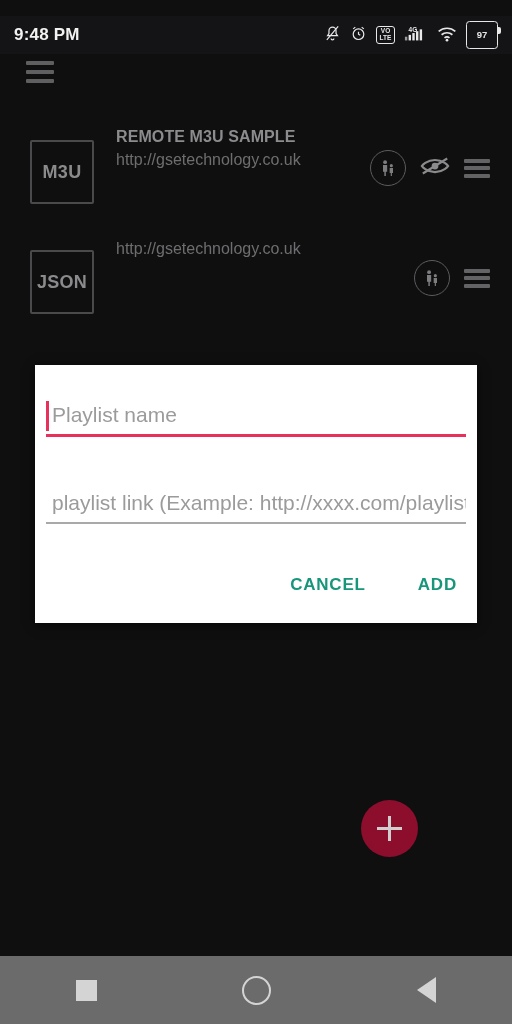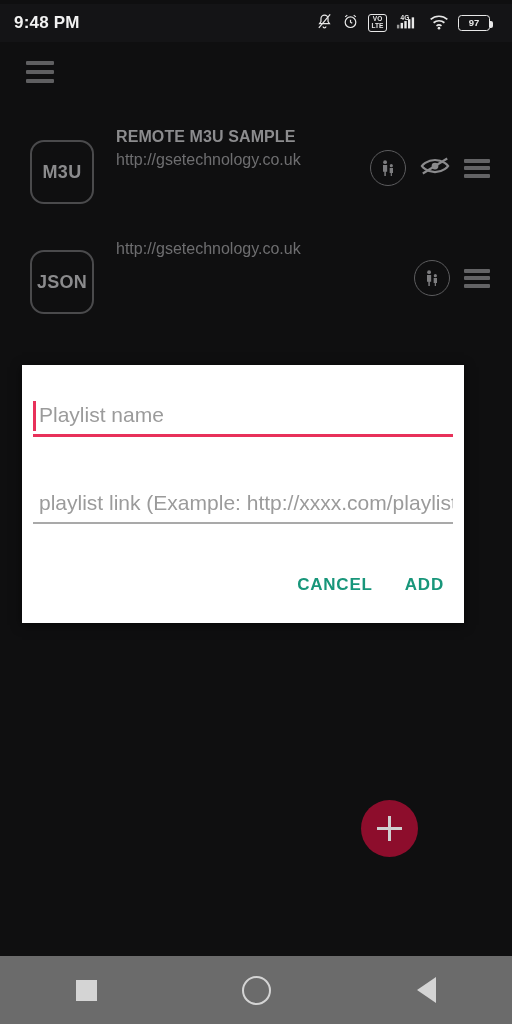--- a/index.html
+++ b/index.html
@@ -6,37 +6,37 @@
   html,body { width:512px; height:1024px; }
   body {
     background:#0f0f10;
     font-family:"Liberation Sans", sans-serif;
     overflow:hidden;
     position:relative;
   }
 
   
   .statusbar{
-    position:absolute; left:0; top:4px; width:512px; height:38px;
+    position:absolute; left:0; top:16px; width:512px; height:38px;
     background:#141416;
     display:flex; align-items:center; justify-content:space-between;
-    padding:0 22px 0 14px;
+    padding:0 14px 0 14px;
   }
   .status-time{ color:#f2f2f2; font-size:17px; font-weight:bold; letter-spacing:0.2px;}
   .status-icons{ display:flex; align-items:center; gap:9px; }
   .sicon{ display:block; }
 
   .volte{
     border:1.4px solid #e8e8e8; border-radius:3px;
     font-size:6.5px; font-weight:bold; color:#e8e8e8;
     line-height:6.6px; text-align:center; padding:1px 1.5px;
     width:19px;
   }
   .battery{
-    width:32px;height:16px;border:1.6px solid #e8e8e8;border-radius:3.5px;
+    width:32px;height:28px;border:1.6px solid #e8e8e8;border-radius:3.5px;
     display:flex;align-items:center;justify-content:center; position:relative;
   }
   .battery:after{
     content:""; position:absolute; right:-4.2px; top:4.5px;
     width:3px;height:7px;background:#e8e8e8;border-radius:0 2px 2px 0;
   }
   .battery span{ font-size:9.5px; font-weight:bold; color:#e8e8e8; line-height:1;}
 
   
   .appbar{
@@ -48,21 +48,21 @@
   .hamburger i{ display:block; height:4px; background:#5f5f61; border-radius:1px;}
   .appbar-title{
     margin-left:46px; font-size:22px; color:#676769; letter-spacing:0.2px;
   }
 
   
   .list{ position:absolute; left:0; top:118px; width:512px; }
   .row{ display:flex; align-items:flex-start; padding:10px 16px 10px 30px; min-height:110px;}
   .badge{
     width:64px;height:64px;flex:0 0 64px;margin-top:12px;
-    border:2px solid #4a4a4c;border-radius:14px;
+    border:2px solid #4a4a4c;border-radius:2px;
     display:flex;align-items:center;justify-content:center;
     color:#8b8b8d;font-weight:bold;font-size:18px;letter-spacing:0.3px;
   }
   .row-text{ flex:1; margin-left:22px; margin-top:0; min-width:0;}
   .row-title{
     color:#8c8c8e;font-weight:bold;font-size:16px;letter-spacing:0.1px;
     margin-bottom:3px;
   }
   .row-sub{ color:#6e6e70; font-size:16px; line-height:21px; }
   .row-icons{ display:flex; align-items:center; gap:14px; margin-top:22px; padding-right:6px;}
@@ -78,42 +78,42 @@
   .fab{
     position:absolute; left:361px; top:800px; width:57px; height:57px;
     border-radius:50%; background:#8d0d2c;
     display:flex;align-items:center;justify-content:center;
   }
   .fab .plus-h{ position:absolute; width:25px;height:2.6px;background:#cfcfd0;}
   .fab .plus-v{ position:absolute; width:2.6px;height:25px;background:#cfcfd0;}
 
   
   .dialog{
-    position:absolute; left:22px; top:365px; width:442px; height:258px;
+    position:absolute; left:35px; top:365px; width:442px; height:258px;
     background:#ffffff; box-shadow:0 2px 10px rgba(0,0,0,.6);
   }
   .field{ position:absolute; left:11px; width:420px; }
   .field .inp{
     width:100%; border:none; background:transparent; outline:none;
     font-family:"Liberation Sans", sans-serif; font-size:21px;
     padding:0 0 7px 6px; color:#2b2b2b;
   }
   .field .inp::placeholder{ color:#9b9b9b; opacity:1; }
   .underline{ height:3px; width:100%; }
   .field-name{ top:38px; }
   .field-name .underline{ background:#e8315a; }
   .field-link{ top:126px; }
   .field-link .underline{ height:1.6px; background:#a9a9a9; }
   .caret{
     position:absolute; left:11px; top:36px; width:3px; height:30px;
     background:#e8315a;
   }
   .dialog-actions{
     position:absolute; right:18px; bottom:22px;
-    display:flex; align-items:center; gap:28px;
+    display:flex; align-items:center; gap:48px;
   }
   .dlg-btn{
     background:none;border:none;cursor:pointer;
     font-family:"Liberation Sans", sans-serif;
     font-size:17px; font-weight:bold; letter-spacing:0.8px;
     color:#18967a; padding:6px 2px;
   }
 
   
   .navbar{

